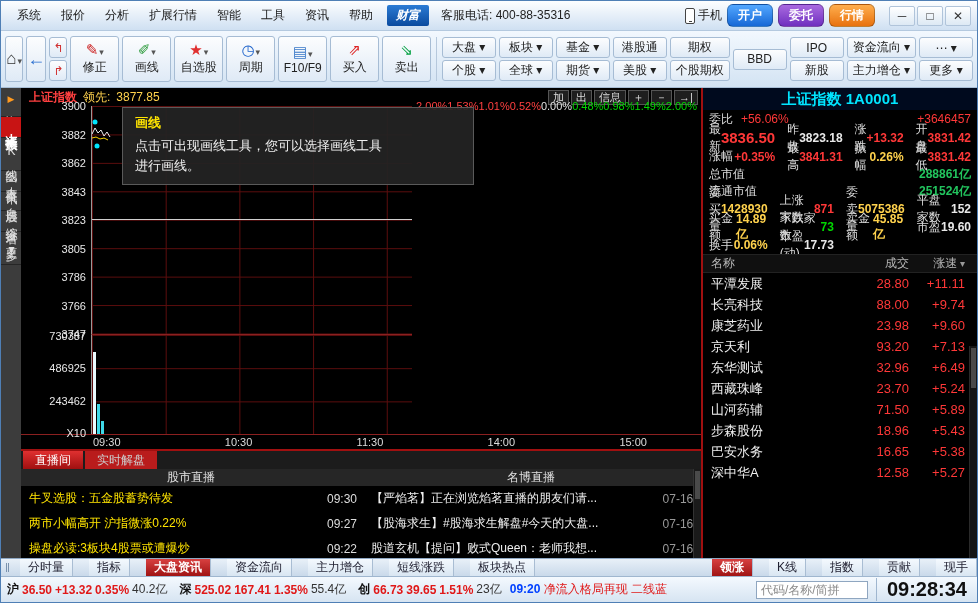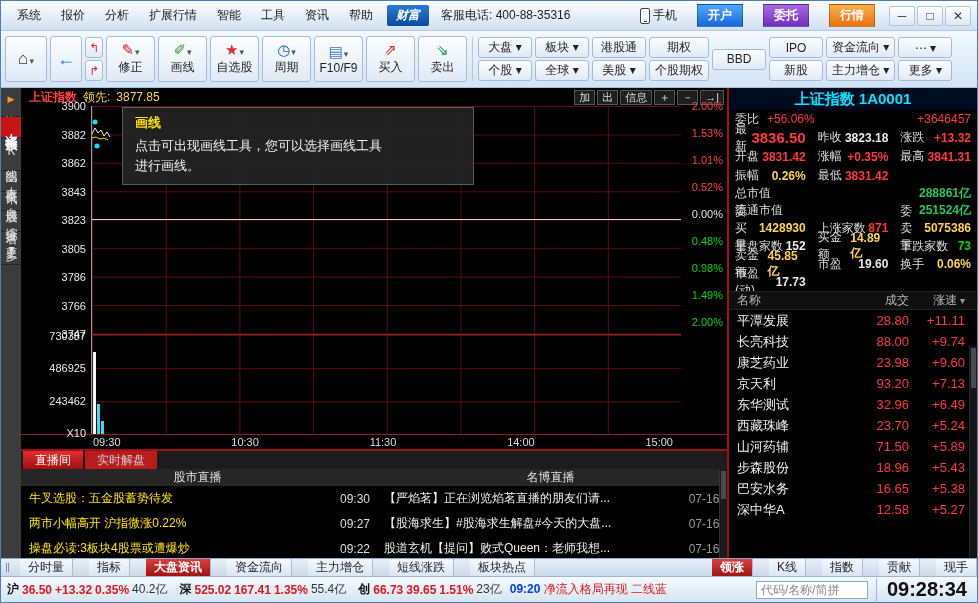--- a/index.html
+++ b/index.html
@@ -13,21 +13,21 @@
   .titlebar { flex:0 0 30px; display:flex; align-items:center; background:linear-gradient(#fdfeff,#cfe0f2); border-bottom:1px solid #b4c9df; padding:0 6px; }
   .menus { display:flex; }
   .menu-item { padding:3px 10px; color:#1a1a1a; cursor:pointer; white-space:nowrap; }
   .app-logo { margin-left:4px; background:linear-gradient(#2b7bd4,#0a4a9e); color:#fff; font-weight:bold; font-style:italic; padding:2px 9px; border-radius:2px; }
   .svc { margin-left:12px; color:#222; white-space:nowrap; }
   .phone-group { margin-left:auto; display:flex; align-items:center; gap:3px; }
   .mobile-icon { width:10px; height:16px; border:1px solid #444; border-radius:2px; background:#fff; position:relative; }
   .mobile-icon::after { content:""; position:absolute; left:3px; bottom:1px; width:3px; height:1px; background:#444; }
   .phone-label { color:#222; }
   .quick { display:flex; }
-  .qb { color:#fff; font-weight:bold; padding:2px 10px; border-radius:0; margin-left:20px; cursor:pointer; border:1px solid rgba(0,0,0,.25); }
+  .qb { color:#fff; font-weight:bold; padding:2px 10px; border-radius:6px; margin-left:5px; cursor:pointer; border:1px solid rgba(0,0,0,.25); }
   .qb.blue { background:linear-gradient(#53a7ff,#1668d6); }
   .qb.purple { background:linear-gradient(#a96ae0,#6f2fbf); }
   .qb.orange { background:linear-gradient(#ffae4d,#e8720f); }
   .winctl { margin-left:14px; display:flex; gap:2px; }
   .wc { width:26px; height:20px; display:flex; align-items:center; justify-content:center; color:#333; border:1px solid #b0c4da; background:linear-gradient(#fff,#dde9f4); border-radius:2px; cursor:pointer; }
 
   
   .toolbar { flex:0 0 57px; display:flex; align-items:center; background:linear-gradient(#f2f8fe,#d3e3f3); border-bottom:1px solid #a8bed6; padding:0 4px; gap:3px; overflow:hidden; }
   .btn3d { background:linear-gradient(#fcfdfe,#dfeaf6); border:1px solid #a6bcd4; border-radius:3px; }
   .tb-home { width:42px; height:46px; display:flex; align-items:center; justify-content:center; font-size:17px; color:#333; }
@@ -76,21 +76,21 @@
   .tt-body { color:#f0f0f0; font-size:13px; line-height:1.55; }
   .vol { flex:0 0 100px; position:relative; margin-left:70px; border-left:1px solid #999; border-top:1px solid #8b2020;
     background-image: linear-gradient(to bottom,#5c0d0d 1px,transparent 1px), linear-gradient(to right,#5c0d0d 1px,transparent 1px);
     background-size: 100% 33.2px, 73.7px 100%; }
   .vlabels { position:absolute; left:-66px; top:-5px; bottom:-5px; display:flex; flex-direction:column; justify-content:space-between; align-items:flex-end; width:60px; pointer-events:none; }
   .vbar { position:absolute; bottom:0; width:3px; }
   .vb1 { left:1px; height:82px; background:#eafbff; }
   .vb2 { left:5px; height:30px; background:#3fd8e8; }
   .vb3 { left:9px; height:13px; background:#3fd8e8; }
   .pct-col { flex:0 0 46px; display:flex; flex-direction:column; }
-  .pcts { height:228px; display:flex; flex-direction:column; justify-content:space-between; padding:0 4px; margin-top:-6px; }
+  .pcts { height:228px; display:flex; flex-direction:row; justify-content:space-between; padding:0 4px; margin-top:-6px; }
   .pl { font-size:11px; line-height:12px; text-align:right; }
   .pl.up { color:#ff4040; } .pl.flat { color:#e0e0e0; } .pl.down { color:#00d800; }
   .pct-spacer { flex:1; }
   .time-axis { flex:0 0 15px; display:flex; justify-content:space-between; align-items:center; padding:0 54px 0 72px; border-top:1px solid #8b2020; }
   .tl { color:#ddd; font-size:11px; }
 
   
   .live { flex:1; display:flex; flex-direction:column; border-top:2px solid #a01010; position:relative; min-height:0; }
   .live-tabs { flex:0 0 18px; display:flex; background:#1c1c1c; gap:2px; padding-left:2px; }
   .ltab { padding:0 12px; display:flex; align-items:center; color:#ccc; background:#b91c1c; cursor:pointer; }
@@ -108,21 +108,21 @@
   .live-scroll .thumb { margin:2px 1px 0; height:28px; background:#4a4a4a; }
 
   
   .rightpanel { flex:0 0 250px; display:flex; flex-direction:column; background:#000; border-left:2px solid #a01010; position:relative; }
   .rp-title { flex:0 0 22px; display:flex; align-items:center; justify-content:center; color:#00e5ff; font-size:15px; font-weight:bold; background:#000a1e; }
   .rp-weibi { flex:0 0 18px; display:flex; align-items:center; padding:0 6px; gap:8px; }
   .rp-weibi .fill { flex:1; }
   .lbl { color:#dcdcdc; }
   .up { color:#ff3838; } .down { color:#00d800; } .flat { color:#e8e8e8; }
   .yellow { color:#ffd24d; } .cyan { color:#22c55e; }
-  .rp-grid { display:grid; grid-template-columns:1fr 1fr 1fr; }
+  .rp-grid { display:grid; grid-template-columns:1fr 1fr 1fr 1fr; }
   .cell { height:19px; display:flex; justify-content:space-between; align-items:center; padding:0 6px; }
   .cell .val { font-weight:bold; }
   .val.big { font-size:15px; }
   .rp-grid.pairs .cell { height:18px; }
   .cap { height:17px; display:flex; justify-content:space-between; align-items:center; padding:0 6px; }
   .cap .val { font-weight:bold; }
   .rank-header { flex:0 0 17px; display:grid; grid-template-columns:1fr 66px 56px; align-items:center; padding:0 12px 0 8px; color:#b8b8b8; background:#101010; border-top:1px solid #222; border-bottom:1px solid #222; }
   .rh2,.rh3 { text-align:right; }
   .rh3::after { content:" ▾"; color:#999; font-size:10px; }
   .rank-list { flex:1; overflow:hidden; }
@@ -246,20 +246,24 @@
         <div class="tb-stack">
           <button class="tb-mini btn3d">大盘 ▾</button>
           <button class="tb-mini btn3d">个股 ▾</button>
         </div>
 
         <div class="tb-stack">
           <button class="tb-mini btn3d">板块 ▾</button>
           <button class="tb-mini btn3d">全球 ▾</button>
         </div>
 
+        <div class="tb-stack">
+          <button class="tb-mini btn3d">基金 ▾</button>
+          <button class="tb-mini btn3d">期货 ▾</button>
+        </div>
 
         <div class="tb-stack">
           <button class="tb-mini btn3d">港股通</button>
           <button class="tb-mini btn3d">美股 ▾</button>
         </div>
 
         <div class="tb-stack">
           <button class="tb-mini btn3d">期权</button>
           <button class="tb-mini btn3d">个股期权</button>
         </div>

